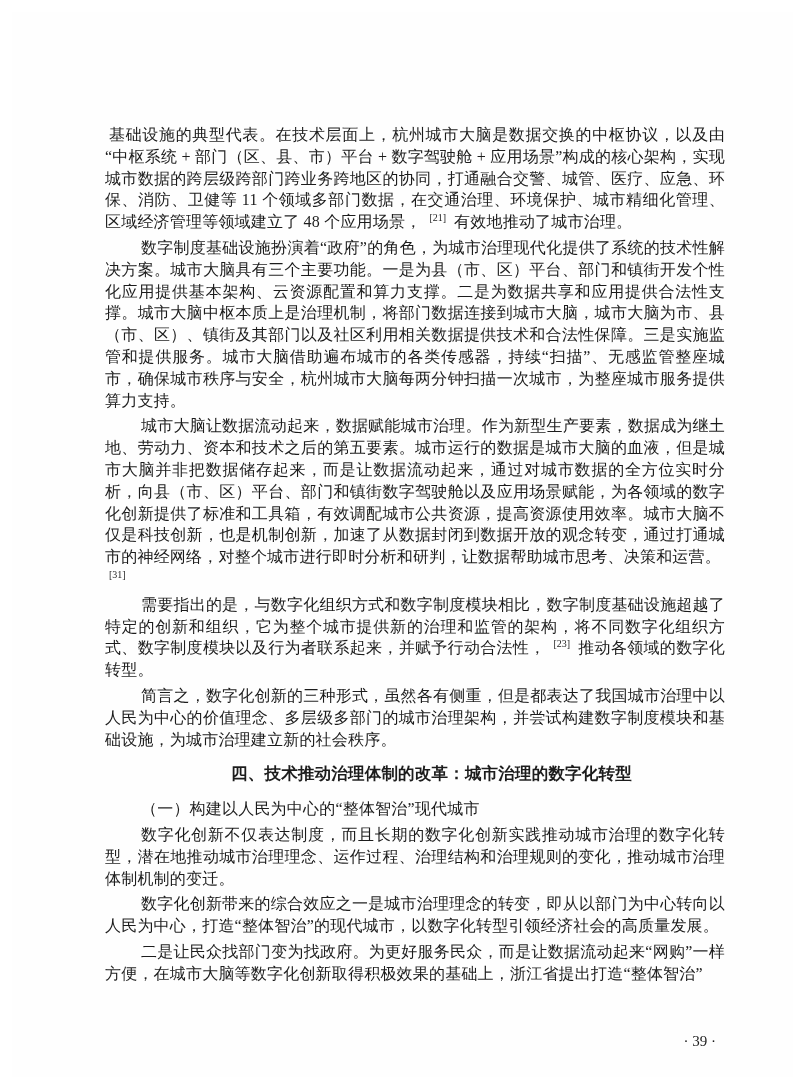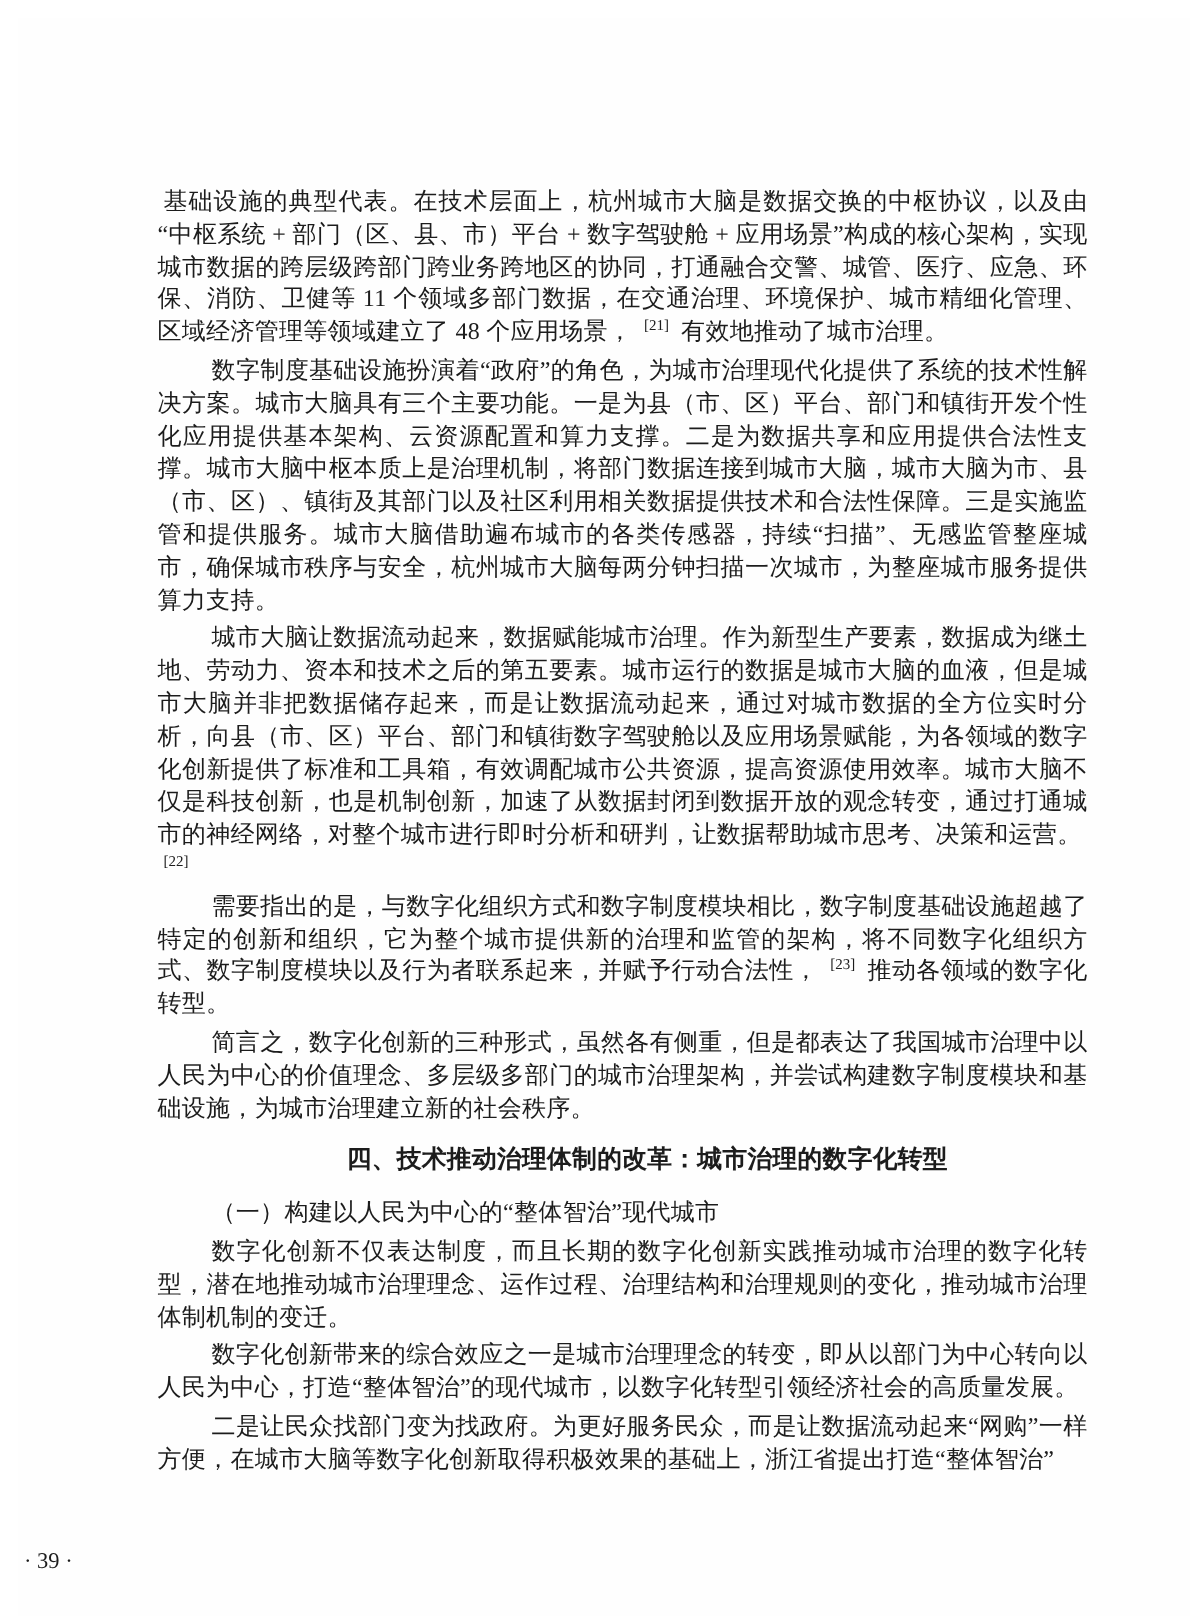--- a/index.html
+++ b/index.html
@@ -39,36 +39,36 @@
     font-size: 10px;
     line-height: 0;
     vertical-align: super;
     letter-spacing: 0;
   }
   .page-footer {
     position: absolute;
     top: 1017px;
     left: 0;
     width: 700px;
-    text-align: left;
+    text-align: right;
     font-size: 15px;
     color: #1c1c1c;
   }
 </style>
 </head>
 <body>
 
 <div class="page">
   <div class="text-block">
 
     <p class="para no-indent"><span>基础设施的典型代表。在技术层面上，杭州城市大脑是数据交换的中枢协议，以及由“中枢系统 + 部门（区、县、市）平台 + 数字驾驶舱 + 应用场景”构成的核心架构，实现城市数据的跨层级跨部门跨业务跨地区的协同，打通融合交警、城管、医疗、应急、环保、消防、卫健等 11 个领域多部门数据，在交通治理、环境保护、城市精细化管理、区域经济管理等领域建立了 48 个应用场景，</span><sup class="footnote-ref">[21]</sup><span>有效地推动了城市治理。</span></p>
 
     <p class="para"><span>数字制度基础设施扮演着“政府”的角色，为城市治理现代化提供了系统的技术性解决方案。城市大脑具有三个主要功能。一是为县（市、区）平台、部门和镇街开发个性化应用提供基本架构、云资源配置和算力支撑。二是为数据共享和应用提供合法性支撑。城市大脑中枢本质上是治理机制，将部门数据连接到城市大脑，城市大脑为市、县（市、区）、镇街及其部门以及社区利用相关数据提供技术和合法性保障。三是实施监管和提供服务。城市大脑借助遍布城市的各类传感器，持续“扫描”、无感监管整座城市，确保城市秩序与安全，杭州城市大脑每两分钟扫描一次城市，为整座城市服务提供算力支持。</span></p>
 
-    <p class="para"><span>城市大脑让数据流动起来，数据赋能城市治理。作为新型生产要素，数据成为继土地、劳动力、资本和技术之后的第五要素。城市运行的数据是城市大脑的血液，但是城市大脑并非把数据储存起来，而是让数据流动起来，通过对城市数据的全方位实时分析，向县（市、区）平台、部门和镇街数字驾驶舱以及应用场景赋能，为各领域的数字化创新提供了标准和工具箱，有效调配城市公共资源，提高资源使用效率。城市大脑不仅是科技创新，也是机制创新，加速了从数据封闭到数据开放的观念转变，通过打通城市的神经网络，对整个城市进行即时分析和研判，让数据帮助城市思考、决策和运营。</span><sup class="footnote-ref">[22]</sup></p>
+    <p class="para"><span>城市大脑让数据流动起来，数据赋能城市治理。作为新型生产要素，数据成为继土地、劳动力、资本和技术之后的第五要素。城市运行的数据是城市大脑的血液，但是城市大脑并非把数据储存起来，而是让数据流动起来，通过对城市数据的全方位实时分析，向县（市、区）平台、部门和镇街数字驾驶舱以及应用场景赋能，为各领域的数字化创新提供了标准和工具箱，有效调配城市公共资源，提高资源使用效率。城市大脑不仅是科技创新，也是机制创新，加速了从数据封闭到数据开放的观念转变，通过打通城市的神经网络，对整个城市进行即时分析和研判，让数据帮助城市思考、决策和运营。</span><sup class="footnote-ref">[31]</sup></p>
 
     <p class="para"><span>需要指出的是，与数字化组织方式和数字制度模块相比，数字制度基础设施超越了特定的创新和组织，它为整个城市提供新的治理和监管的架构，将不同数字化组织方式、数字制度模块以及行为者联系起来，并赋予行动合法性，</span><sup class="footnote-ref">[23]</sup><span>推动各领域的数字化转型。</span></p>
 
     <p class="para"><span>简言之，数字化创新的三种形式，虽然各有侧重，但是都表达了我国城市治理中以人民为中心的价值理念、多层级多部门的城市治理架构，并尝试构建数字制度模块和基础设施，为城市治理建立新的社会秩序。</span></p>
 
     <h2 class="section-heading">四、技术推动治理体制的改革：城市治理的数字化转型</h2>
 
     <p class="para"><span>（一）构建以人民为中心的“整体智治”现代城市</span></p>
 
     <p class="para"><span>数字化创新不仅表达制度，而且长期的数字化创新实践推动城市治理的数字化转型，潜在地推动城市治理理念、运作过程、治理结构和治理规则的变化，推动城市治理体制机制的变迁。</span></p>

